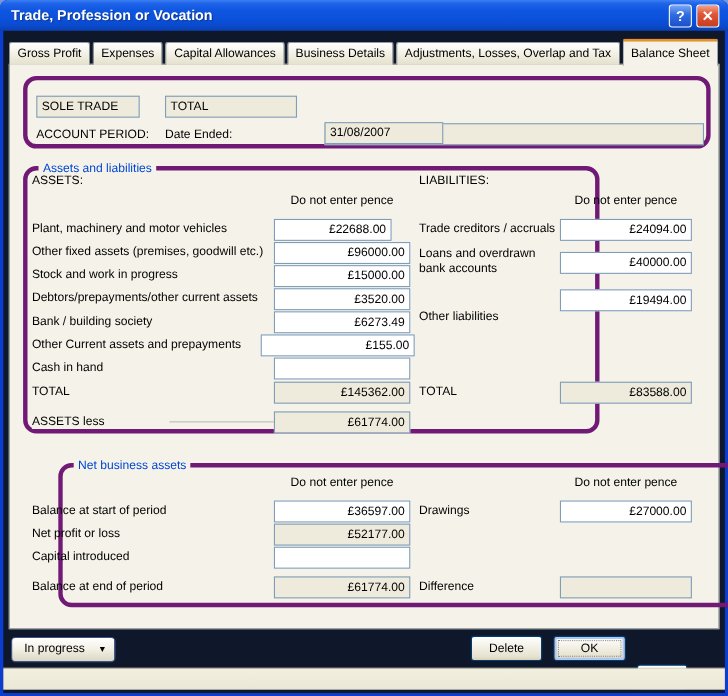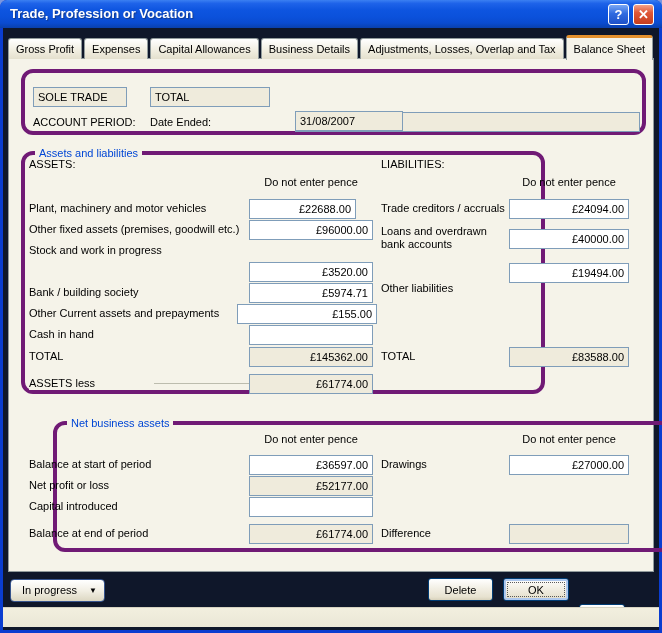--- a/index.html
+++ b/index.html
@@ -80,23 +80,25 @@
       <div class="lbl" style="left:20px;top:99px;">ASSETS:</div>
       <div class="pence" style="left:240px;top:117px;width:124px;">Do not enter pence</div>
       <div class="lbl" style="left:372px;top:99px;">LIABILITIES:</div>
       <div class="pence" style="left:500px;top:117px;width:120px;">Do not enter pence</div>
 
       <div class="lbl" style="left:20px;top:143px;">Plant, machinery and motor vehicles</div>
       <div class="fld" style="left:240px;top:140px;width:107px;">£22688.00</div>
       <div class="lbl" style="left:20px;top:164px;">Other fixed assets (premises, goodwill etc.)</div>
       <div class="fld" style="left:240px;top:161px;width:124px;">£96000.00</div>
       <div class="lbl" style="left:20px;top:185px;">Stock and work in progress</div>
+      <div class="fld" style="left:240px;top:182px;width:124px;">£15000.00</div>
+      <div class="lbl" style="left:20px;top:206px;">Debtors/prepayments/other current assets</div>
       <div class="fld" style="left:240px;top:203px;width:124px;">£3520.00</div>
       <div class="lbl" style="left:20px;top:227px;">Bank / building society</div>
-      <div class="fld" style="left:240px;top:224px;width:124px;">£5974.71</div>
+      <div class="fld" style="left:240px;top:224px;width:124px;">£6273.49</div>
       <div class="lbl" style="left:20px;top:248px;">Other Current assets and prepayments</div>
       <div class="fld" style="left:228px;top:245px;width:140px;">£155.00</div>
       <div class="lbl" style="left:20px;top:269px;">Cash in hand</div>
       <div class="fld" style="left:240px;top:266px;width:124px;"></div>
 
       <div class="lbl" style="left:20px;top:291px;">TOTAL</div>
       <div class="fld ro" style="left:240px;top:288px;width:124px;">£145362.00</div>
 
       <div class="divline" style="left:145px;top:324px;width:95px;"></div>
       <div class="lbl" style="left:20px;top:318px;background:#F5F3E9;padding-right:4px;">ASSETS less</div>

